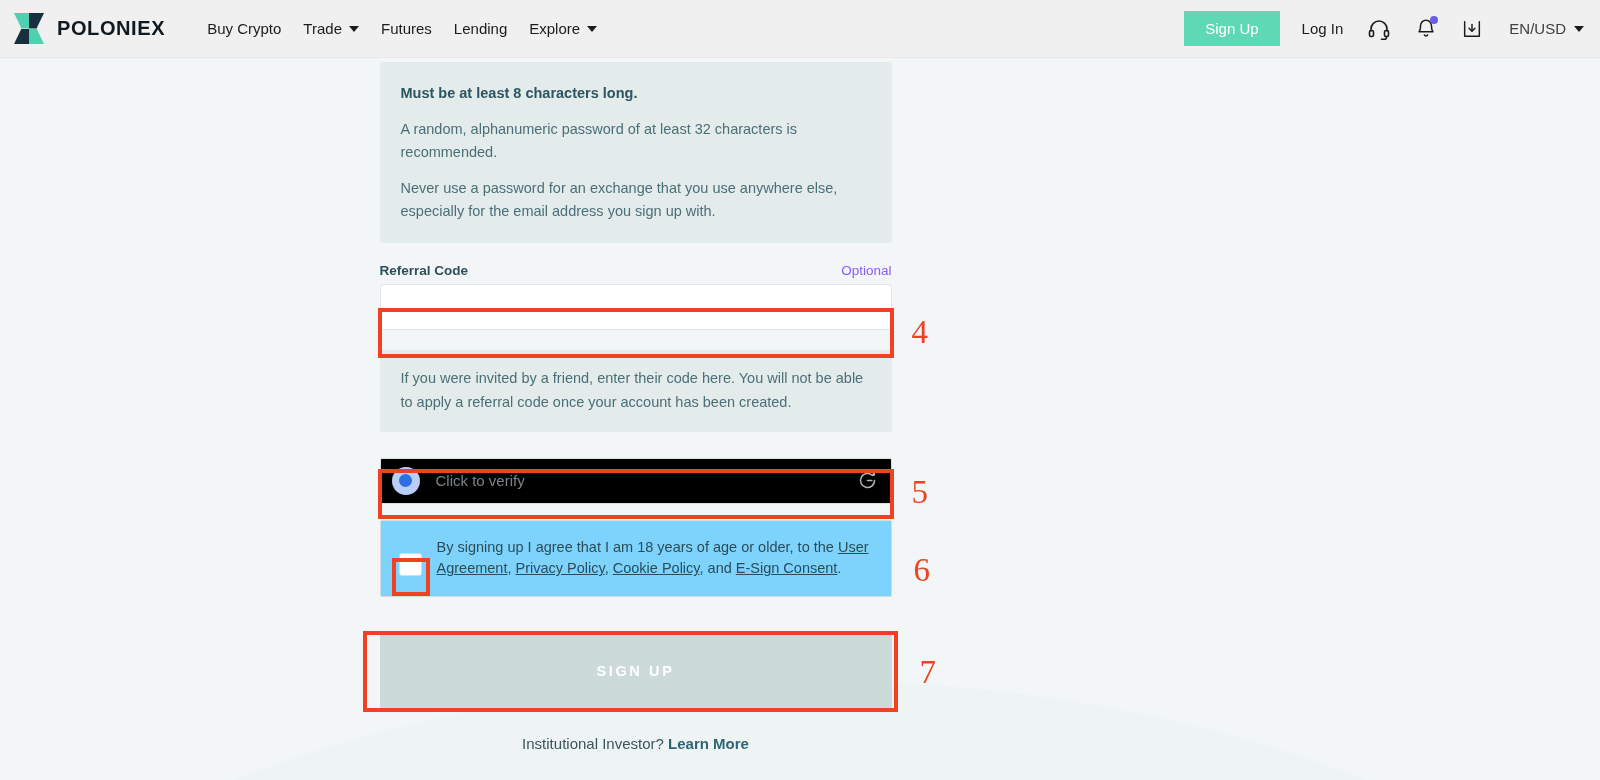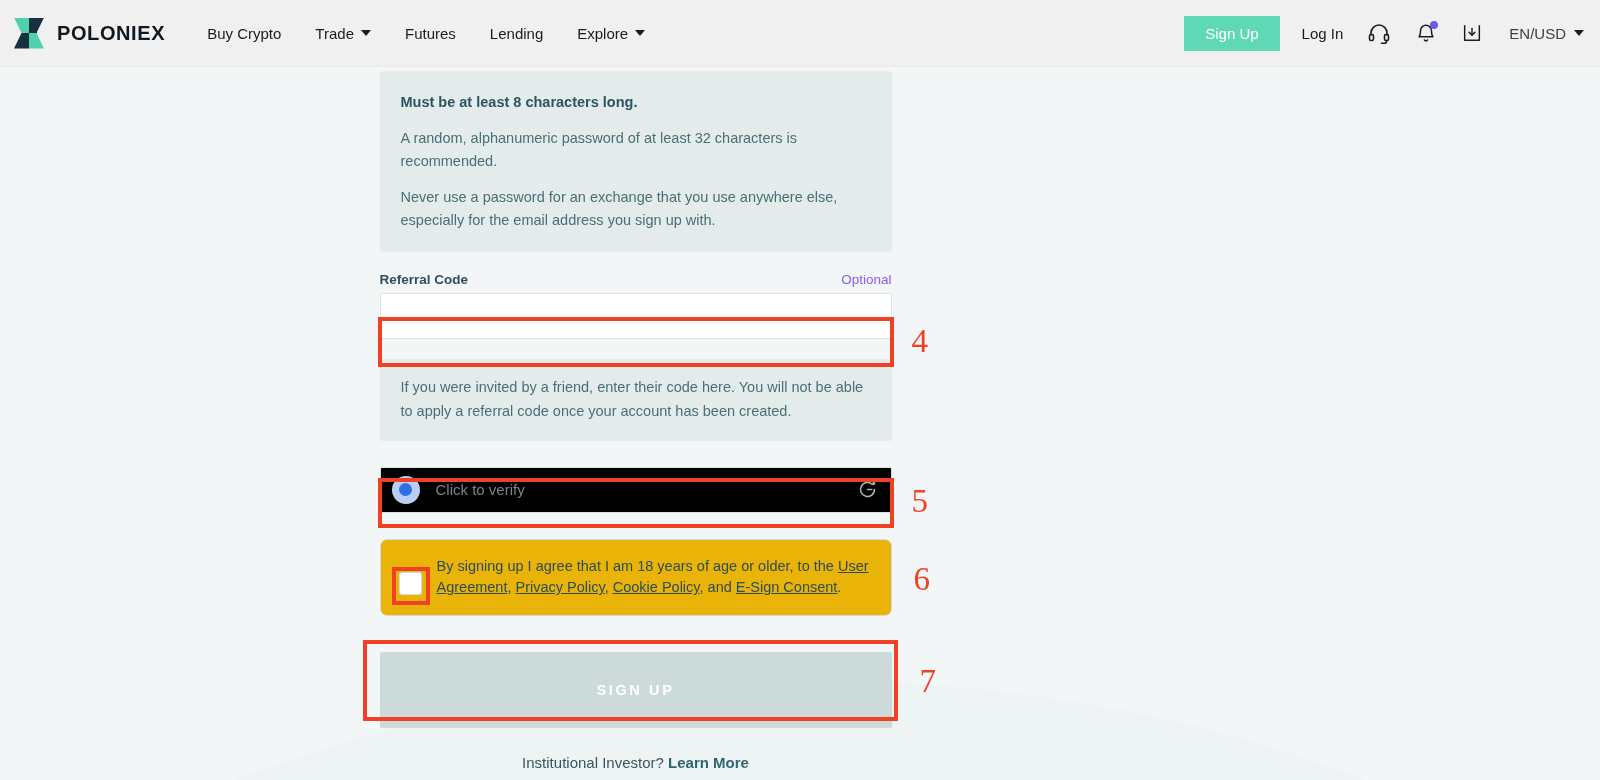--- a/index.html
+++ b/index.html
@@ -25,21 +25,21 @@
     height: 520px;
     border-radius: 50% 50% 0 0 / 100% 100% 0 0;
     background: #eef3f4;
     z-index: 0;
   }
 
   
   .header {
     position: relative;
     z-index: 5;
-    height: 67px;
+    height: 58px;
     background: #f0f0f0;
     display: flex;
     align-items: center;
     padding: 0 16px 0 14px;
     border-bottom: 1px solid #e8e8e8;
   }
 
   .brand {
     display: flex;
     align-items: center;
@@ -78,21 +78,21 @@
     font-size: 20px;
     font-weight: bold;
     letter-spacing: 0.6px;
     color: #101820;
     white-space: nowrap;
   }
 
   .nav {
     display: flex;
     align-items: center;
-    gap: 34px;
+    gap: 22px;
   }
   .nav-item {
     display: flex;
     align-items: center;
     gap: 7px;
     font-size: 15px;
     color: #1c1c1c;
     cursor: pointer;
     white-space: nowrap;
   }
@@ -249,24 +249,24 @@
   }
   .captcha-refresh {
     margin-left: auto;
     color: #b0b5b8;
     display: flex;
     align-items: center;
   }
 
   
   .agree-box {
-    margin-top: 26px;
-    background: #eab308;
+    margin-top: 16px;
+    background: #7dd3fc;
     border: 1px solid #cfdedc;
-    border-radius: 7px;
+    border-radius: 2px;
     padding: 16px 18px 16px 18px;
     display: flex;
     align-items: flex-start;
     gap: 15px;
   }
   .checkbox {
     width: 23px; height: 23px;
     background: #ffffff;
     border: 1px solid #d3dedd;
     border-radius: 3px;

